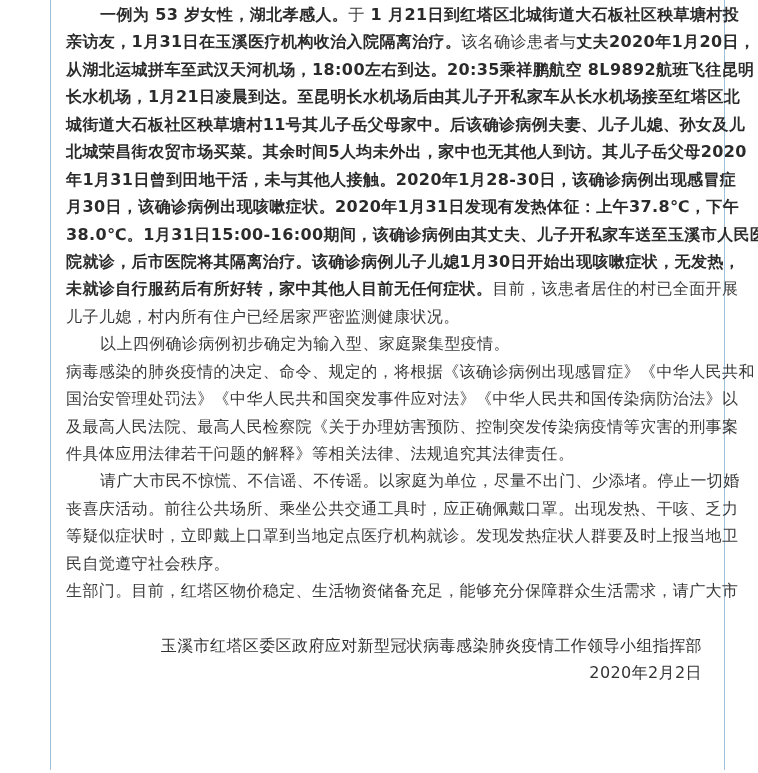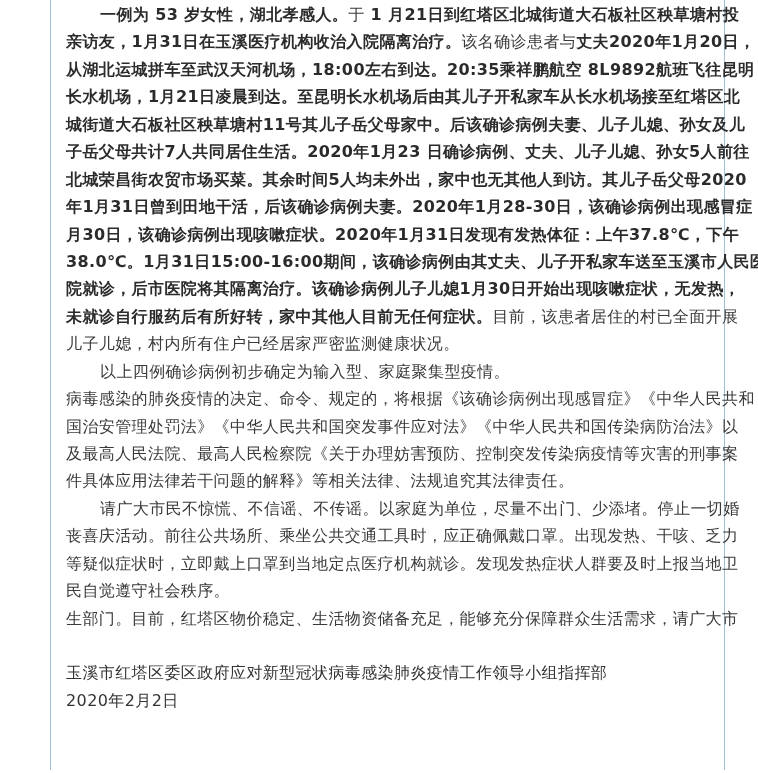--- a/index.html
+++ b/index.html
@@ -46,38 +46,38 @@
       color: #2b2b2b;
     }
     .seg-normal {
       font-weight: normal;
       color: #3a3a3a;
     }
     .spacer {
       height: 27px;
     }
     .signature {
+      text-align: right;
       padding-right: 14px;
     }
   </style>
 </head>
 <body>
 
 <div class="article-frame"></div>
 
 <div class="article-body">
   <div class="paragraph">
       <div class="line indent"><span class="seg-bold">一例为 53 岁女性，湖北孝感人。</span><span class="seg-normal">于</span><span class="seg-bold"> 1 月21日到红塔区北城街道大石板社区秧草塘村投</span></div>
       <div class="line"><span class="seg-bold">亲访友，1月31日在玉溪医疗机构收治入院隔离治疗。</span><span class="seg-normal">该名确诊患者与</span><span class="seg-bold">丈夫2020年1月20日，</span></div>
       <div class="line"><span class="seg-bold">从湖北运城拼车至武汉天河机场，18:00左右到达。20:35乘祥鹏航空 8L9892航班飞往昆明</span></div>
       <div class="line"><span class="seg-bold">长水机场，1月21日凌晨到达。至昆明长水机场后由其儿子开私家车从长水机场接至红塔区北</span></div>
       <div class="line"><span class="seg-bold">城街道大石板社区秧草塘村11号其儿子岳父母家中。后该确诊病例夫妻、儿子儿媳、孙女及儿</span></div>
-      <div class="line"><span class="seg-bold">子岳父母共计7人共同居住生活。2020年1月23 日确诊病例、丈夫、儿子儿媳、孙女5人前往</span></div>
       <div class="line"><span class="seg-bold">北城荣昌街农贸市场买菜。其余时间5人均未外出，家中也无其他人到访。其儿子岳父母2020</span></div>
-      <div class="line"><span class="seg-bold">年1月31日曾到田地干活，后该确诊病例夫妻。2020年1月28-30日，该确诊病例出现感冒症</span></div>
+      <div class="line"><span class="seg-bold">年1月31日曾到田地干活，未与其他人接触。2020年1月28-30日，该确诊病例出现感冒症</span></div>
       <div class="line"><span class="seg-bold">月30日，该确诊病例出现咳嗽症状。2020年1月31日发现有发热体征：上午37.8℃，下午</span></div>
       <div class="line"><span class="seg-bold">38.0℃。1月31日15:00-16:00期间，该确诊病例由其丈夫、儿子开私家车送至玉溪市人民医</span></div>
       <div class="line"><span class="seg-bold">院就诊，后市医院将其隔离治疗。该确诊病例儿子儿媳1月30日开始出现咳嗽症状，无发热，</span></div>
       <div class="line"><span class="seg-bold">未就诊自行服药后有所好转，家中其他人目前无任何症状。</span><span class="seg-normal">目前，该患者居住的村已全面开展</span></div>
       <div class="line"><span class="seg-normal">儿子儿媳，村内所有住户已经居家严密监测健康状况。</span></div>
     </div>
   <div class="paragraph">
       <div class="line indent"><span class="seg-normal">以上四例确诊病例初步确定为输入型、家庭聚集型疫情。</span></div>
     </div>
   <div class="paragraph">

